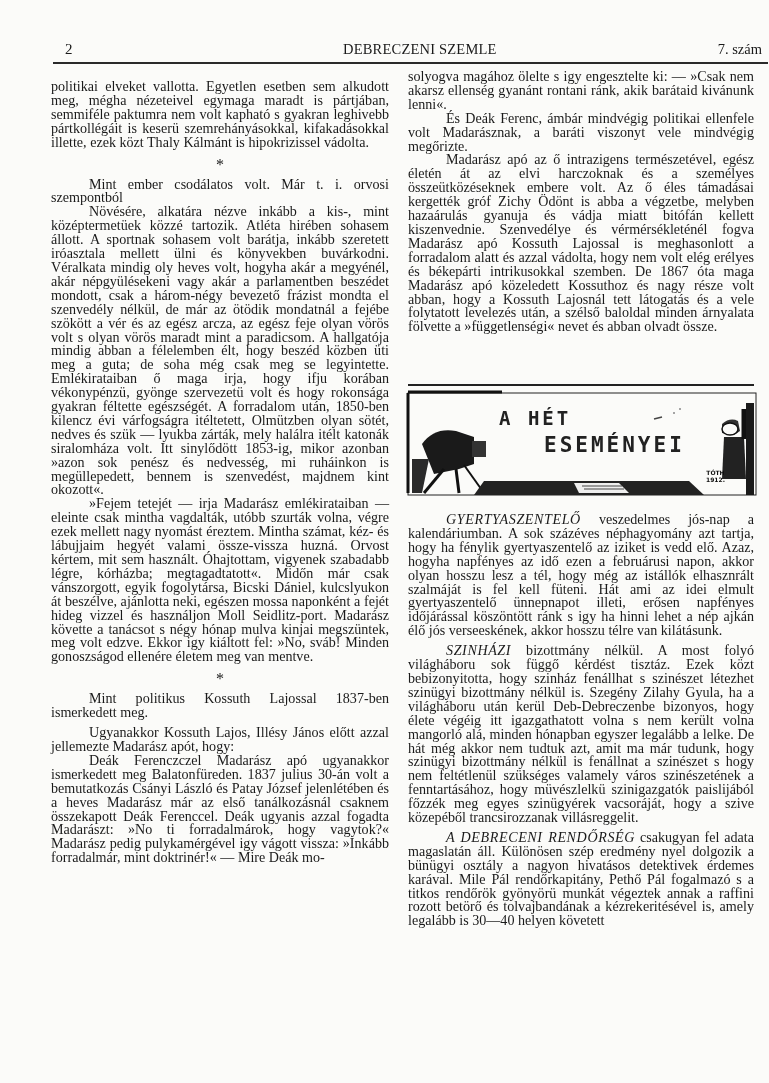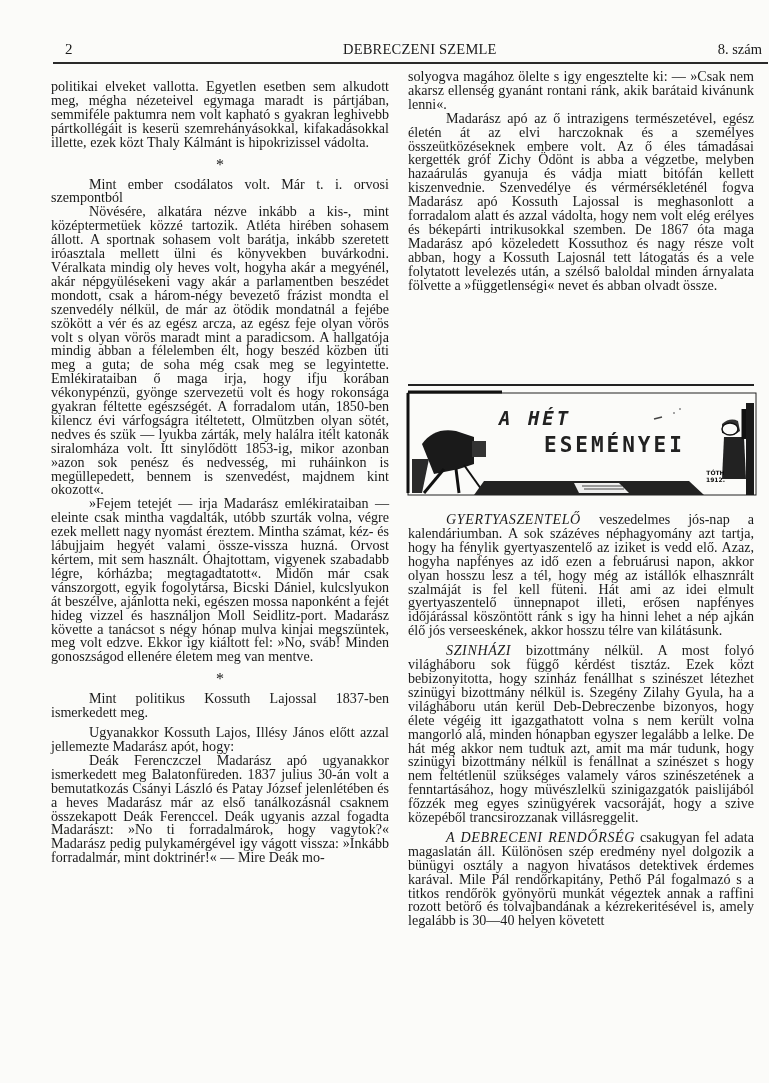--- a/index.html
+++ b/index.html
@@ -42,56 +42,57 @@
     position: absolute; left: 408px; top: 384px; width: 346px; height: 2px; background: #222;
   }
 
   .banner {
     position: absolute; left: 404px; top: 389px; width: 356px; height: 110px;
     background: #fbfbf9;
   }
   .banner svg { position: absolute; left: 0; top: 0; }
   .banner .t1 {
     position: absolute; left: 95px; top: 18px; font-family: "DejaVu Sans Mono", monospace;
-    font-size: 19px; letter-spacing: 3px; color: #222; font-weight: bold; font-style: italic;
+    font-size: 19px; letter-spacing: 3px; color: #222; font-weight: bold;
   }
   .banner .t2 {
     position: absolute; left: 140px; top: 44px; font-family: "DejaVu Sans Mono", monospace;
     font-size: 21px; letter-spacing: 3px; color: #222; font-weight: bold;
   }
   .banner .sig {
     position: absolute; left: 302px; top: 80px; font-family: "DejaVu Sans", sans-serif;
     font-size: 6px; line-height: 7px; color: #111; font-weight: bold; text-align: center;
   }
 </style>
 </head>
 <body>
 
 <div class="header">
   <span class="pno">2</span>
   <span class="title">DEBRECZENI SZEMLE</span>
-  <span class="issue">8. szám</span>
+  <span class="issue">7. szám</span>
   <div class="rule"></div>
 </div>
 
 <div class="col col-left">
   <p>politikai elveket vallotta. Egyetlen esetben sem alkudott meg, mégha nézeteivel egymaga maradt is pártjában, semmiféle paktumra nem volt kapható s gyakran leghivebb pártkollégáit is keserü szemrehányásokkal, kifakadásokkal illette, ezek közt Thaly Kálmánt is hipokrizissel vádolta.</p>
   <div class="star">*</div>
   <p class="ind">Mint ember csodálatos volt. Már t. i. orvosi szempontból</p>
   <p class="ind">Növésére, alkatára nézve inkább a kis-, mint középtermetüek közzé tartozik. Atléta hirében sohasem állott. A sportnak sohasem volt barátja, inkább szeretett iróasztala mellett ülni és könyvekben buvárkodni. Véralkata mindig oly heves volt, hogyha akár a megyénél, akár népgyülésekeni vagy akár a parlamentben beszédet mondott, csak a három-négy bevezető frázist mondta el szenvedély nélkül, de már az ötödik mondatnál a fejébe szökött a vér és az egész arcza, az egész feje olyan vörös volt s olyan vörös maradt mint a paradicsom. A hallgatója mindig abban a félelemben élt, hogy beszéd közben üti meg a guta; de soha még csak meg se legyintette. Emlékirataiban ő maga irja, hogy ifju korában vékonypénzü, gyönge szervezetü volt és hogy rokonsága gyakran féltette egészségét. A forradalom után, 1850-ben kilencz évi várfogságra itéltetett, Olmützben olyan sötét, nedves és szük — lyukba zárták, mely halálra itélt katonák siralomháza volt. Itt sinylődött 1853-ig, mikor azonban »azon sok penész és nedvesség, mi ruháinkon is megüllepedett, bennem is szenvedést, majdnem kint okozott«.</p>
   <p class="ind">»Fejem tetejét — irja Madarász emlékirataiban — eleinte csak mintha vagdalták, utóbb szurták volna, végre ezek mellett nagy nyomást éreztem. Mintha számat, kéz- és lábujjaim hegyét valami össze-vissza huzná. Orvost kértem, mit sem használt. Óhajtottam, vigyenek szabadabb légre, kórházba; megtagadtatott«. Midőn már csak vánszorgott, egyik fogolytársa, Bicski Dániel, kulcslyukon át beszélve, ajánlotta neki, egészen mossa naponként a fejét hideg vizzel és használjon Moll Seidlitz-port. Madarász követte a tanácsot s négy hónap mulva kinjai megszüntek, meg volt edzve. Ekkor igy kiáltott fel: »No, sváb! Minden gonoszságod ellenére életem meg van mentve.</p>
   <div class="star">*</div>
   <p class="ind">Mint politikus Kossuth Lajossal 1837-ben ismerkedett meg.</p>
   <div class="gap"></div>
   <p class="ind">Ugyanakkor Kossuth Lajos, Illésy János előtt azzal jellemezte Madarász apót, hogy:</p>
   <p class="ind">Deák Ferenczczel Madarász apó ugyanakkor ismerkedett meg Balatonfüreden. 1837 julius 30-án volt a bemutatkozás Csányi László és Patay József jelenlétében és a heves Madarász már az első tanálkozásnál csaknem összekapott Deák Ferenccel. Deák ugyanis azzal fogadta Madarászt: »No ti forradalmárok, hogy vagytok?« Madarász pedig pulykamérgével igy vágott vissza: »Inkább forradalmár, mint doktrinér!« — Mire Deák mo-</p>
 </div>
 
 <div class="col col-right">
   <p>solyogva magához ölelte s igy engesztelte ki: — »Csak nem akarsz ellenség gyanánt rontani ránk, akik barátaid kivánunk lenni«.</p>
+  <p class="ind">És Deák Ferenc, ámbár mindvégig politikai ellenfele volt Madarásznak, a baráti viszonyt vele mindvégig megőrizte.</p>
   <p class="ind">Madarász apó az ő intrazigens természetével, egész életén át az elvi harczoknak és a személyes összeütközéseknek embere volt. Az ő éles támadásai kergették gróf Zichy Ödönt is abba a végzetbe, melyben hazaárulás gyanuja és vádja miatt bitófán kellett kiszenvednie. Szenvedélye és vérmérsékleténél fogva Madarász apó Kossuth Lajossal is meghasonlott a forradalom alatt és azzal vádolta, hogy nem volt elég erélyes és békepárti intrikusokkal szemben. De 1867 óta maga Madarász apó közeledett Kossuthoz és nagy része volt abban, hogy a Kossuth Lajosnál tett látogatás és a vele folytatott levelezés után, a szélső baloldal minden árnyalata fölvette a »függetlenségi« nevet és abban olvadt össze.</p>
 </div>
 
 <div class="section-rule"></div>
 
 <div class="banner">
   <svg width="356" height="110" viewBox="0 0 356 110">
     <rect x="4" y="4" width="348" height="102" fill="none" stroke="#222" stroke-width="1"></rect>
     <line x="0" x1="4" y1="3" x2="98" y2="3" stroke="#111" stroke-width="3"></line>
     <line x1="4" y1="4" x2="4" y2="104" stroke="#111" stroke-width="3"></line>

